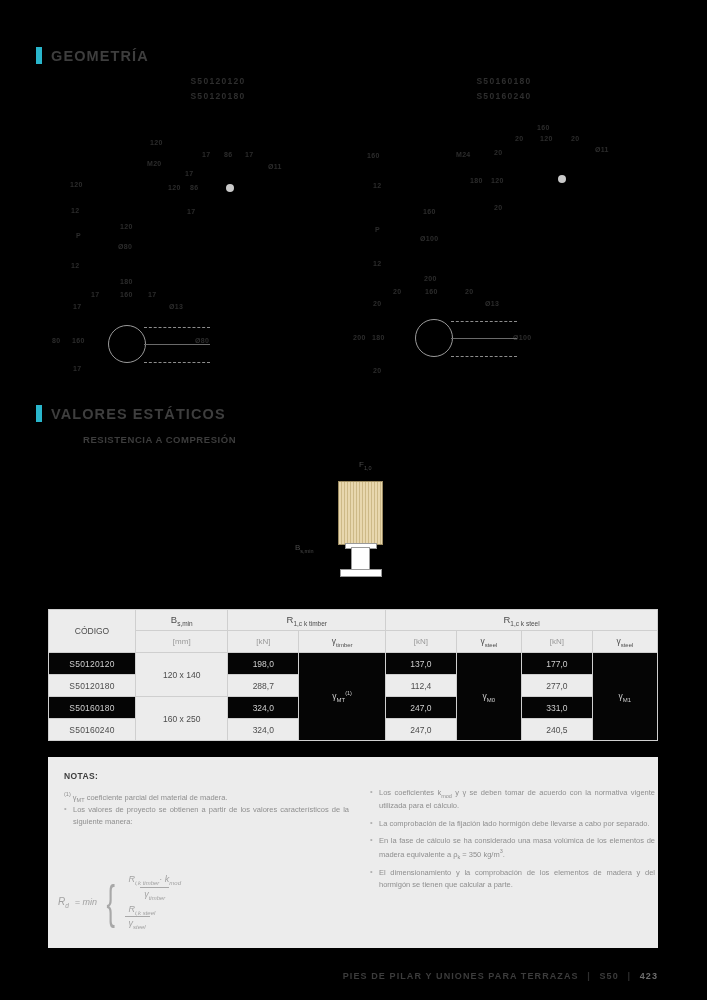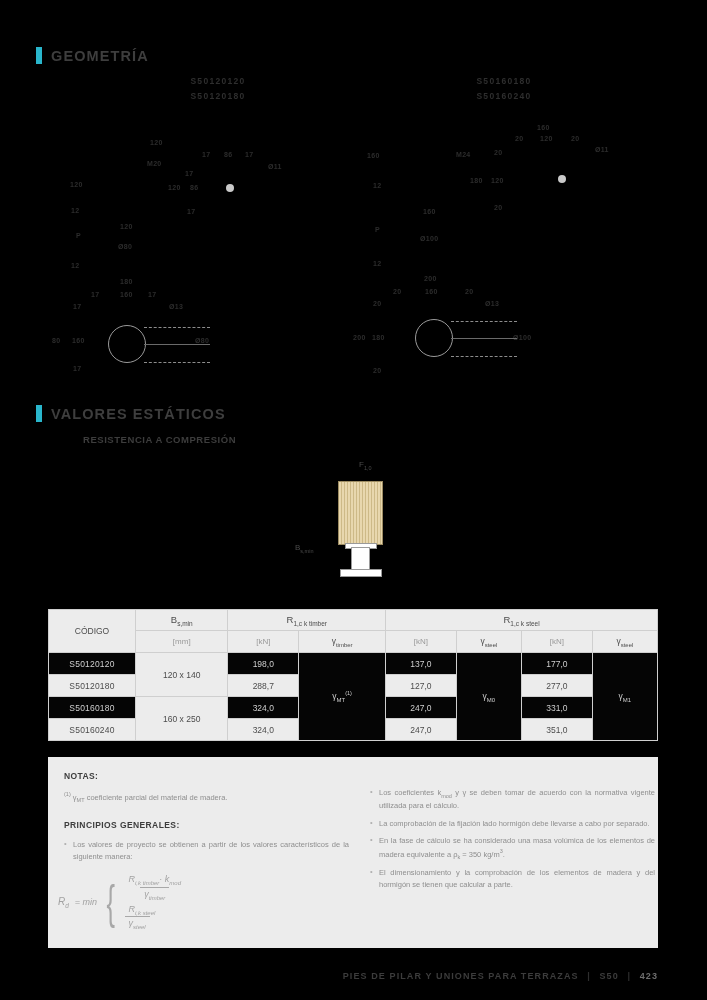--- a/index.html
+++ b/index.html
@@ -284,52 +284,51 @@
             <span class="gam"><span>γ</span><sub>M0</sub></span>
           </td>
           <td class="val">177,0</td>
           <td class="span-dark" rowspan="4">
             <span class="gam"><span>γ</span><sub>M1</sub></span>
           </td>
         </tr>
         <tr class="light">
           <td class="code">S50120180</td>
           <td class="val">288,7</td>
-          <td class="val">127,0</td>
+          <td class="val">112,4</td>
           <td class="val">277,0</td>
         </tr>
         <tr class="dark">
           <td class="code">S50160180</td>
           <td class="span-light" rowspan="2">160 x 250</td>
           <td class="val">324,0</td>
           <td class="val">247,0</td>
           <td class="val">331,0</td>
         </tr>
         <tr class="light">
           <td class="code">S50160240</td>
           <td class="val">324,0</td>
           <td class="val">247,0</td>
-          <td class="val">351,0</td>
+          <td class="val">240,5</td>
         </tr>
       </tbody>
     </table>
   </div>
 
   <div class="notes">
     <div class="notes-inner">
 
       <div class="ncol ncol-l">
         <div class="n-title">NOTAS:</div>
         <div class="n-note">
           <sup>(1)</sup>
           <span>γ</span><sub>MT</sub>
           <span>coeficiente parcial del material de madera.</span>
         </div>
 
-        <div class="n-title n-title2">PRINCIPIOS GENERALES:</div>
         <ul class="n-list">
           <li>Los valores de proyecto se obtienen a partir de los valores característicos de la siguiente manera:</li>
         </ul>
       </div>
 
       <div class="ncol ncol-r">
         <ul class="n-list" style="margin-top:16px;">
           <li>Los coeficientes k<sub>mod</sub> y γ se deben tomar de acuerdo con la normativa vigente utilizada para el cálculo.</li>
           <li>La comprobación de la fijación lado hormigón debe llevarse a cabo por separado.</li>
           <li>En la fase de cálculo se ha considerado una masa volúmica de los elementos de madera equivalente a ρ<sub>k</sub> = 350 kg/m<sup>3</sup>.</li>

